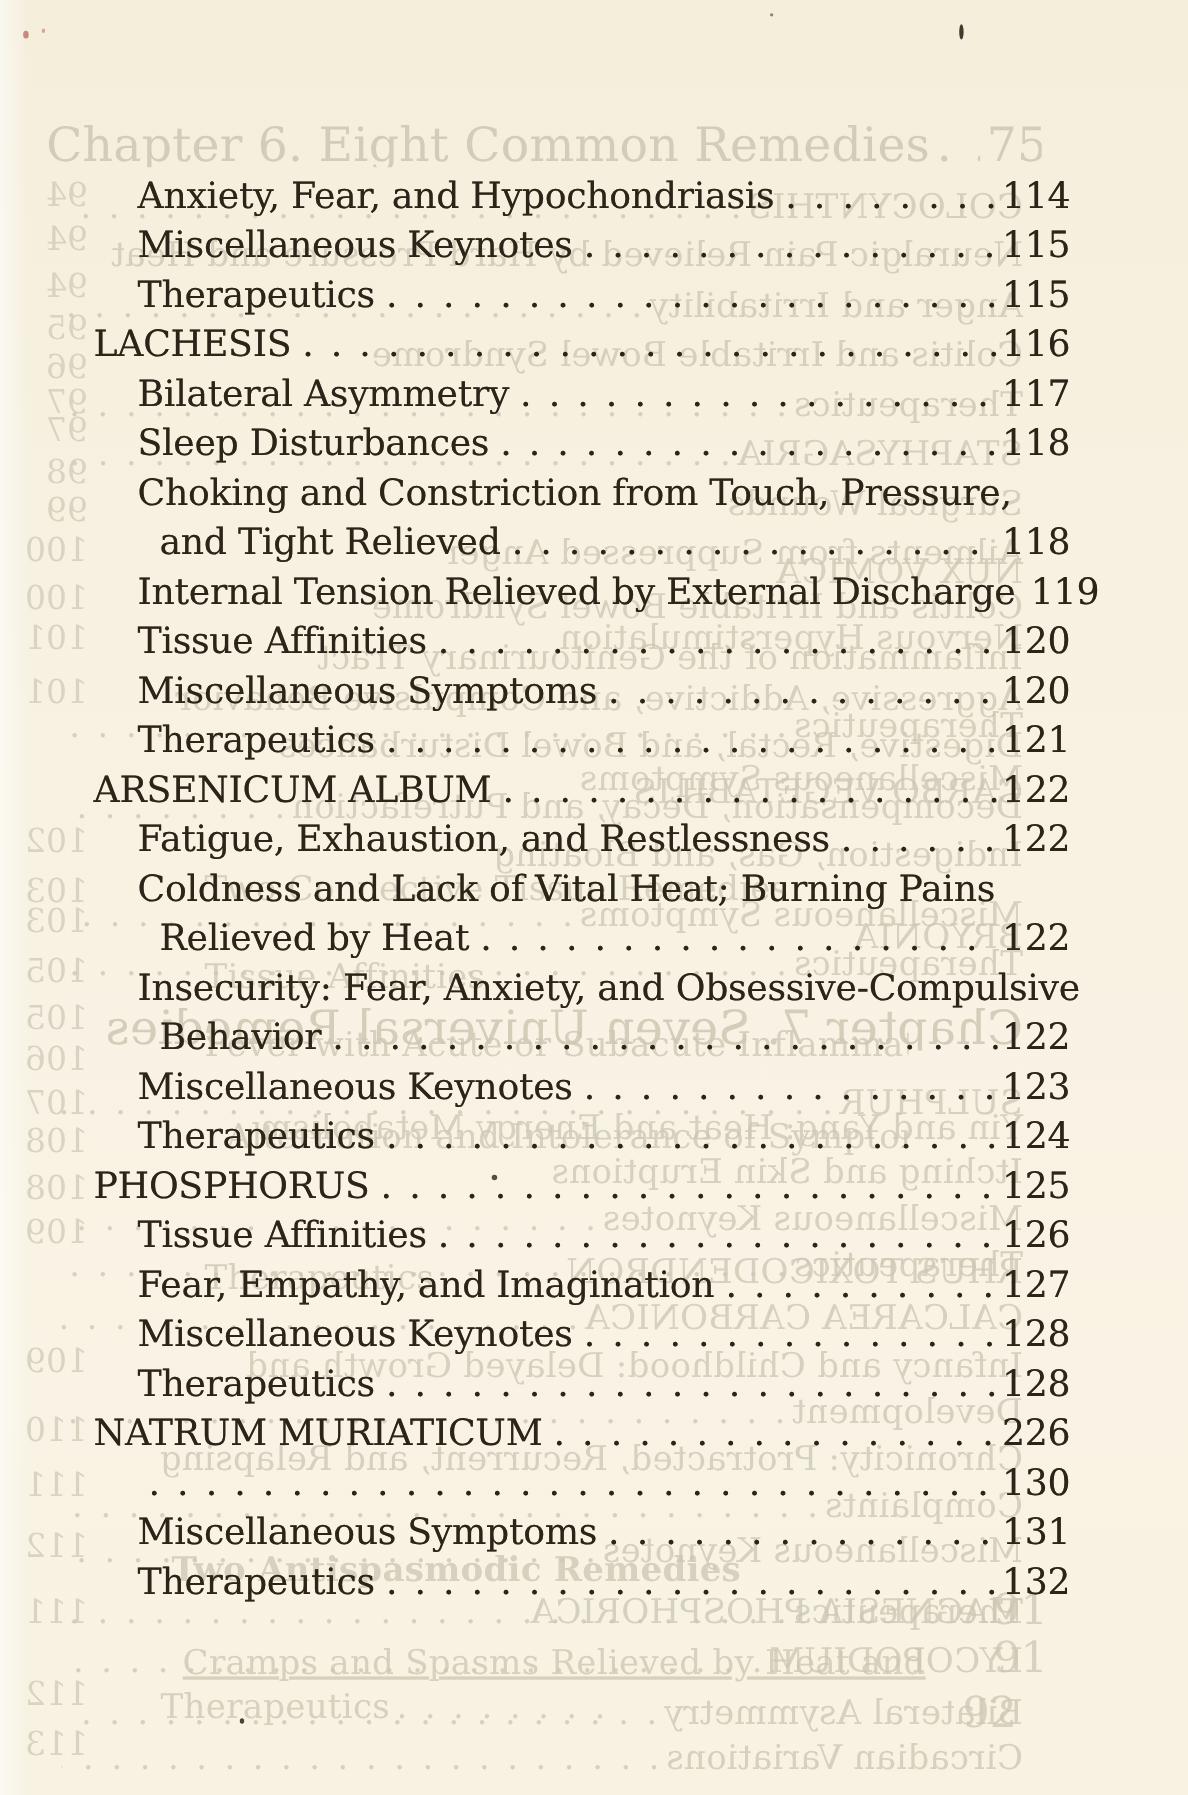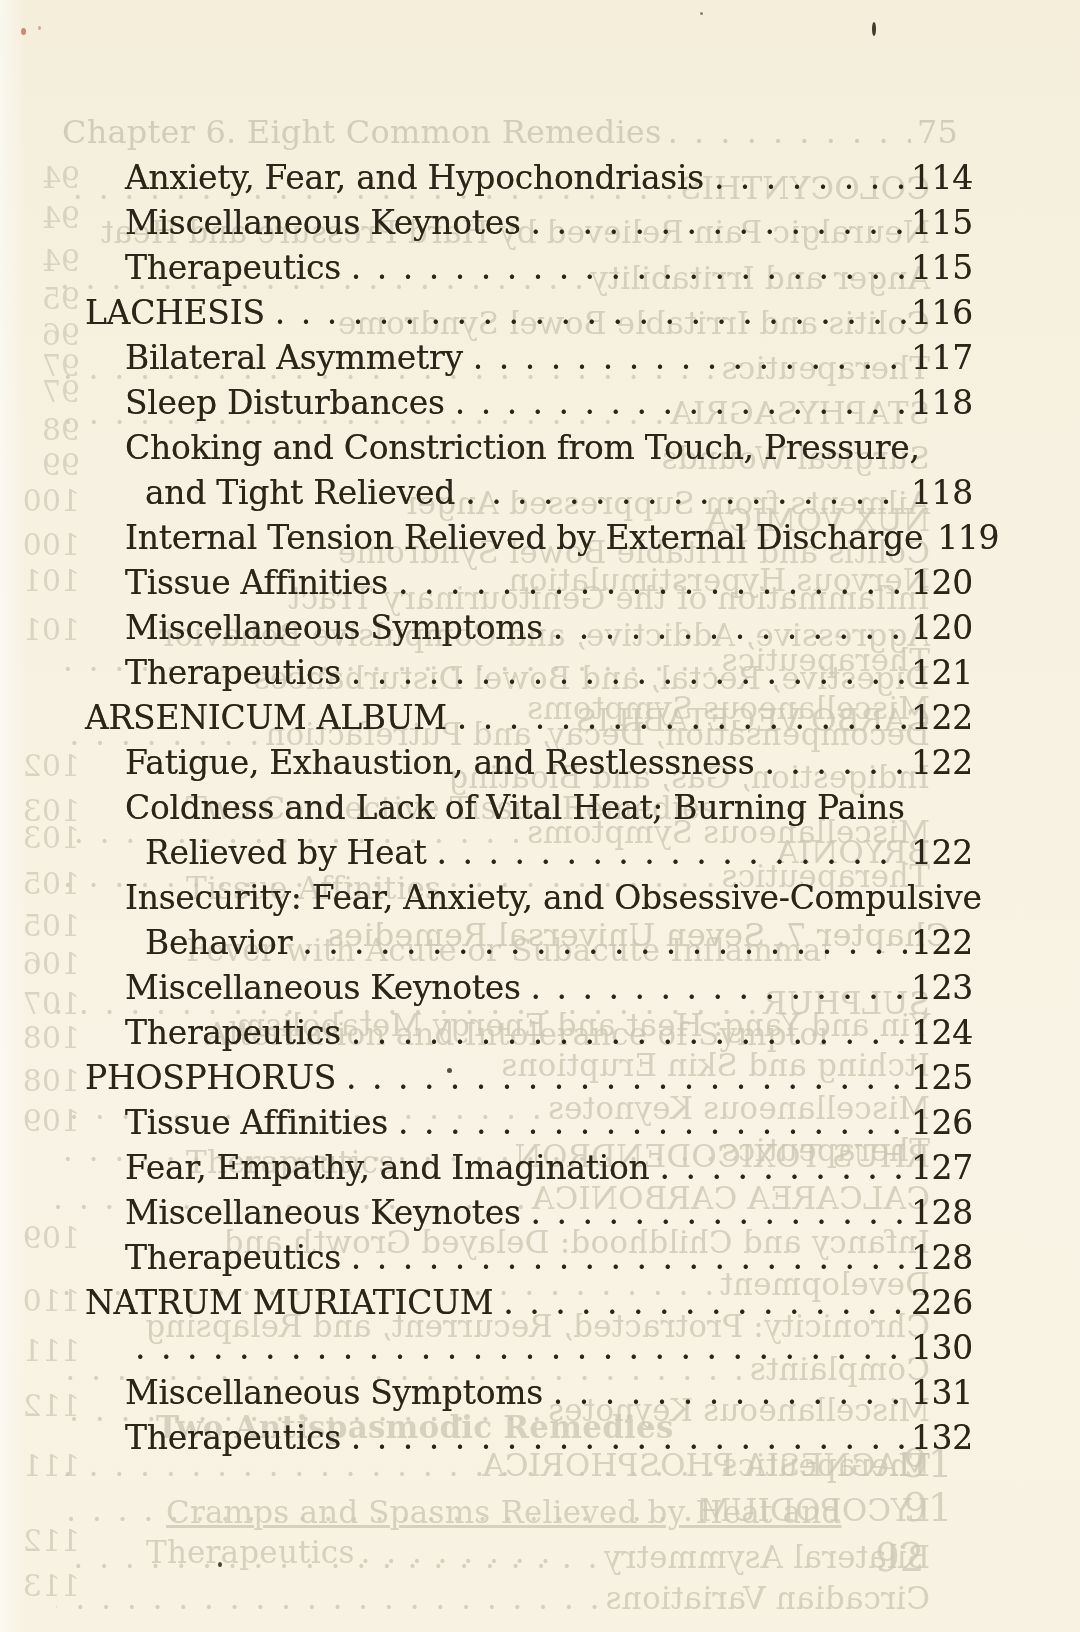--- a/index.html
+++ b/index.html
@@ -16,21 +16,21 @@
   
   #bleed{position:absolute;inset:0;}
   .ghost-line{
     position:absolute;display:flex;align-items:baseline;
     height:40px;line-height:40px;white-space:nowrap;overflow:hidden;
     font-size:31px;color:var(--ghost,#cdc7b4);
     filter:blur(0.6px);opacity:.78;letter-spacing:.2px;
   }
   .ghost-line.mir{transform:scaleX(-1);}
   .ghost-line.sub{padding-left:36px;}
-  .ghost-line.chapter{font-size:32px;opacity:.85;margin-left:20px;}
+  .ghost-line.chapter{font-size:43px;opacity:.85;}
   .gdots{flex:1 1 auto;overflow:hidden;letter-spacing:3px;margin:0 6px;}
   .gnum{min-width:50px;text-align:left;}
   .margin-num{
     position:absolute;left:24px;width:56px;height:36px;line-height:36px;
     transform:scaleX(-1);font-size:30px;color:var(--ghost,#cdc7b4);
     filter:blur(0.7px);opacity:.7;text-align:left;
   }
   .right-num{
     position:absolute;width:60px;height:36px;line-height:36px;
     font-size:39px;color:var(--ghost,#cdc7b4);filter:blur(0.7px);opacity:.75;

